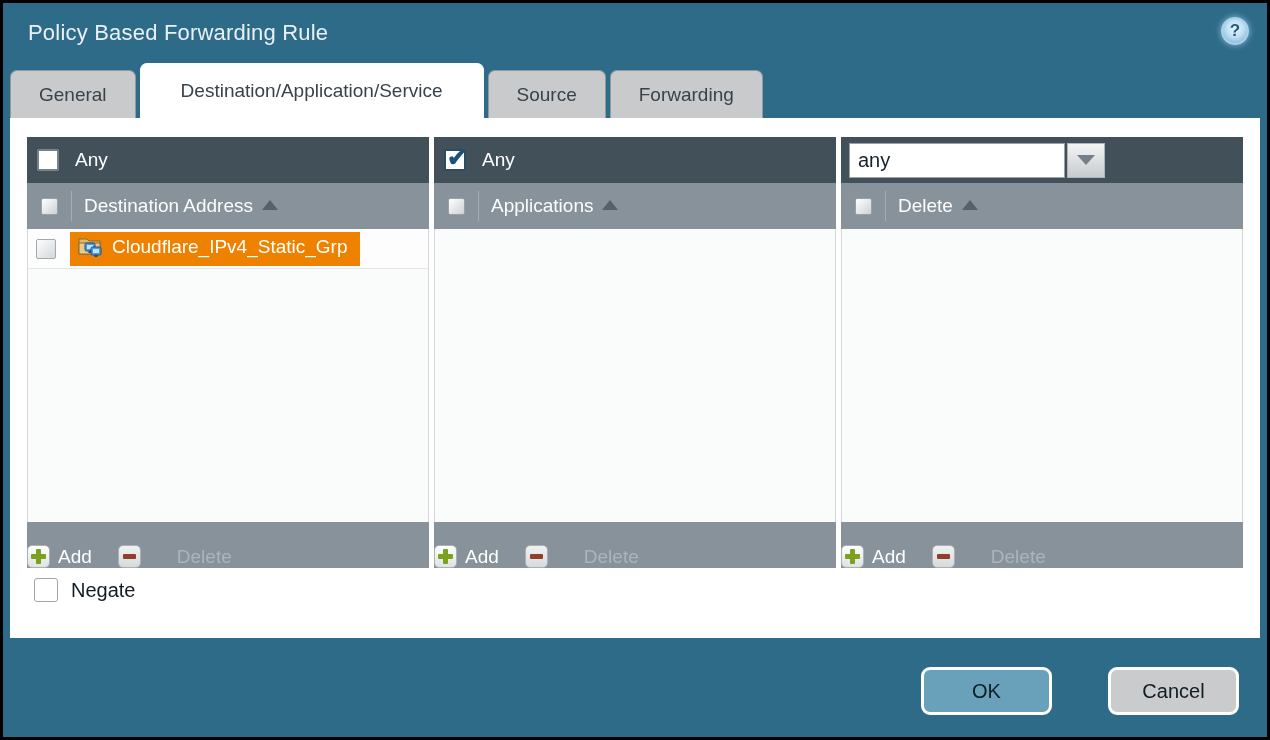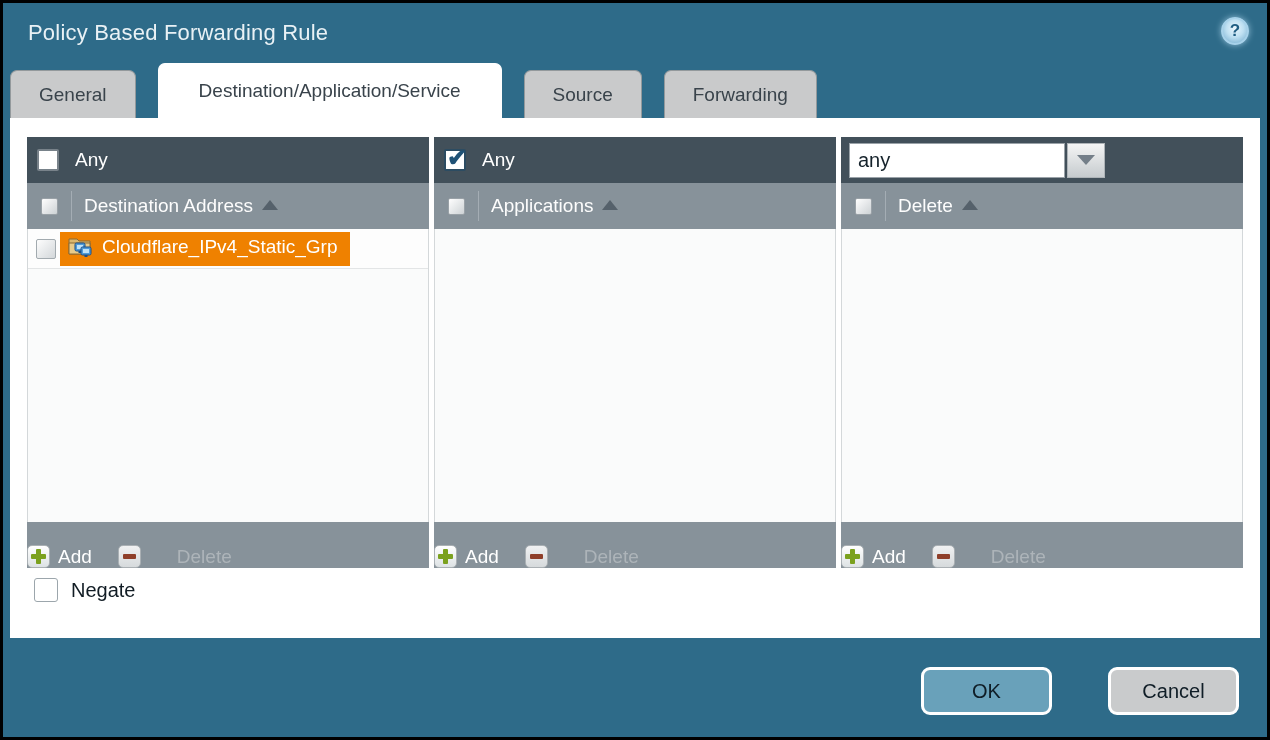--- a/index.html
+++ b/index.html
@@ -32,21 +32,21 @@
     border: 2px solid #a8d2ea;
     box-shadow: 0 0 6px rgba(190,225,245,.7);
     color: #1f5d83; font-weight: bold; font-size: 17px;
     display: flex; align-items: center; justify-content: center;
     cursor: pointer;
   }
 
   
   .tabs {
     position: absolute; left: 7px; top: 0; right: 7px; height: 115px;
-    display: flex; align-items: flex-end; gap: 22px;
+    display: flex; align-items: flex-end; gap: 4px;
   }
   .tab {
     height: 48px;
     padding: 0 28px;
     background: #c9cacb;
     border: 1px solid #93999c;
     border-bottom: none;
     border-radius: 7px 7px 0 0;
     font-size: 19px; color: #39434b;
     display: flex; align-items: center; justify-content: center;
@@ -110,21 +110,21 @@
     border-right: 1px solid #d4d8da;
     overflow: hidden;
   }
   .list-row {
     height: 40px; background: #fdfdfd;
     border-bottom: 1px solid #e3e5e6;
     display: flex; align-items: center;
     padding-left: 8px;
   }
   .chip {
-    margin-left: 4px;
+    margin-left: 14px;
     height: 34px;
     display: inline-flex; align-items: center;
     background: #ef8100;
     padding: 0 12px 4px 7px;
     color: #ffffff; font-size: 19px;
     cursor: pointer;
   }
   .chip svg { margin-right: 9px; }
 
   .col-footer {

